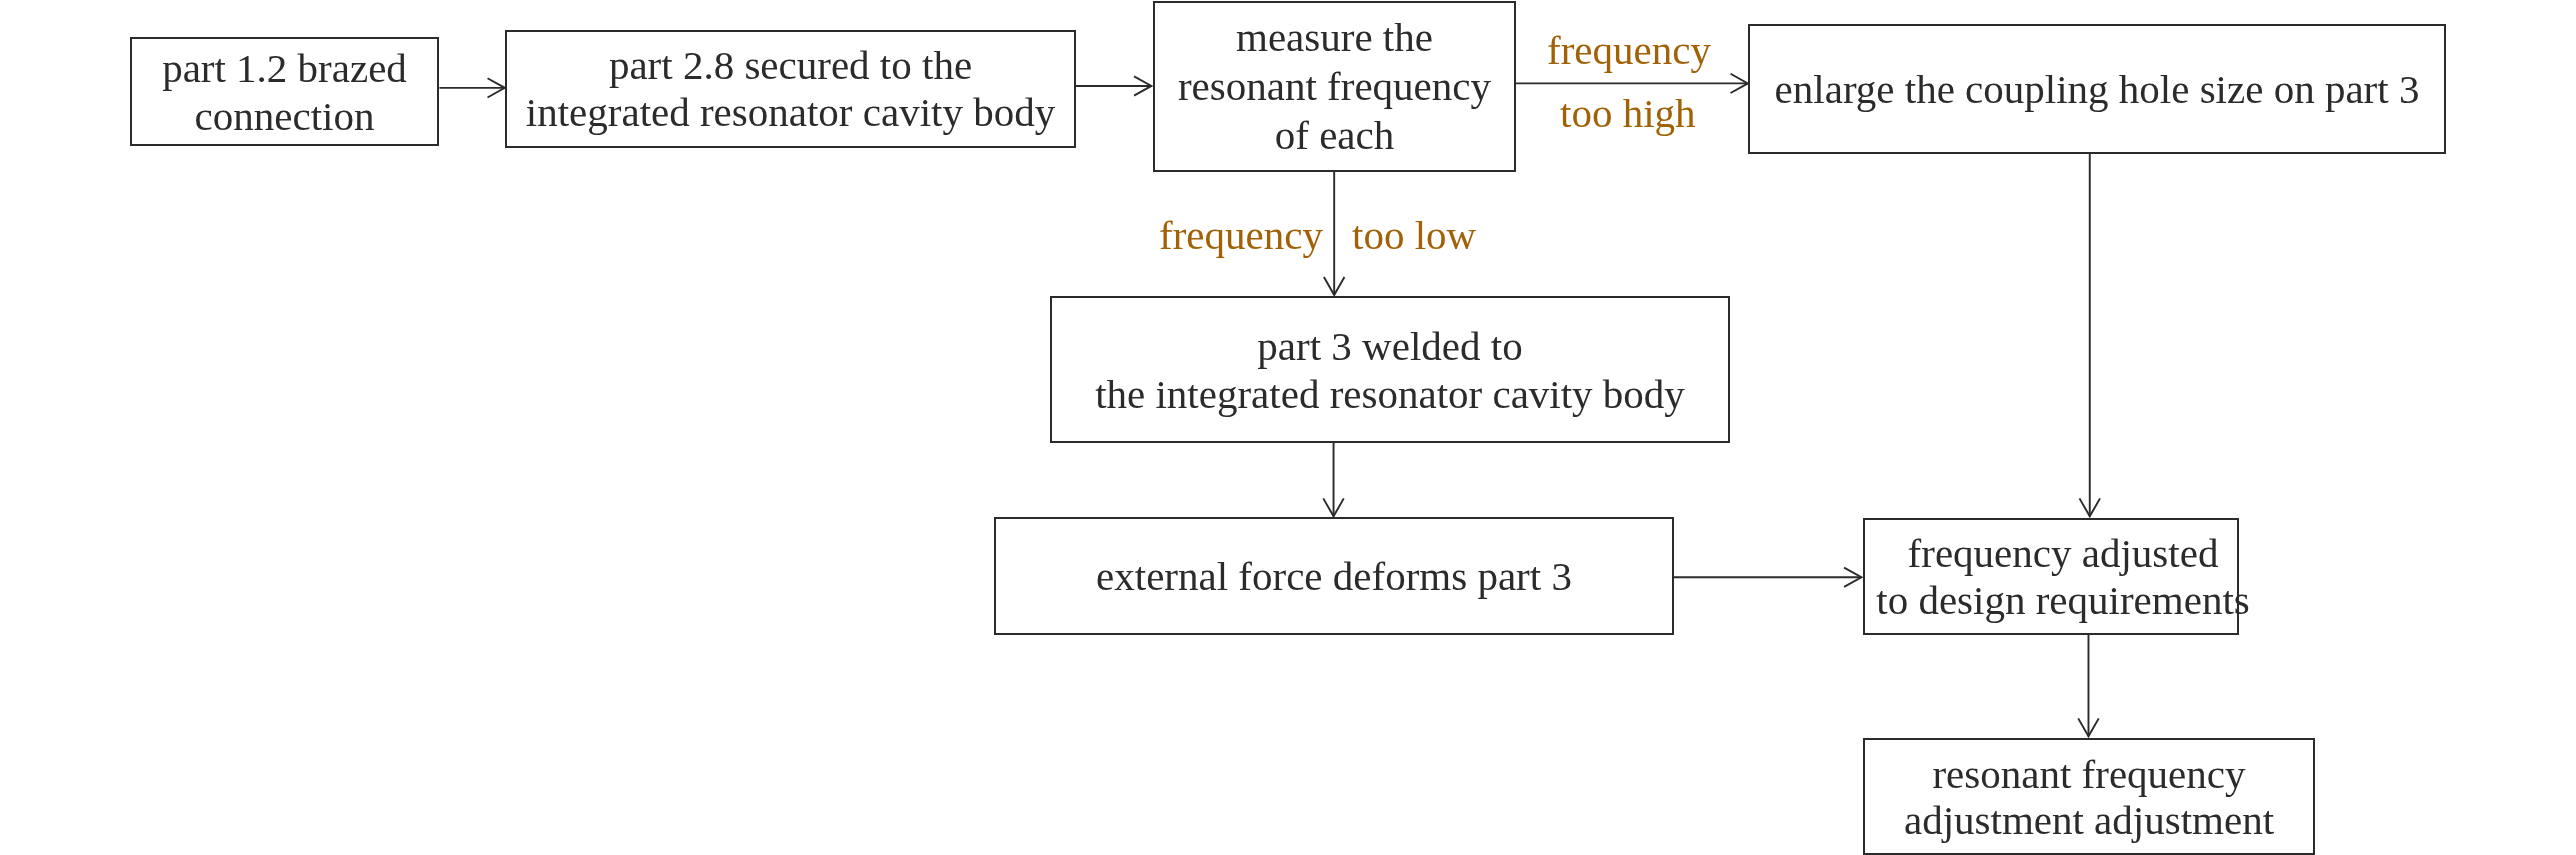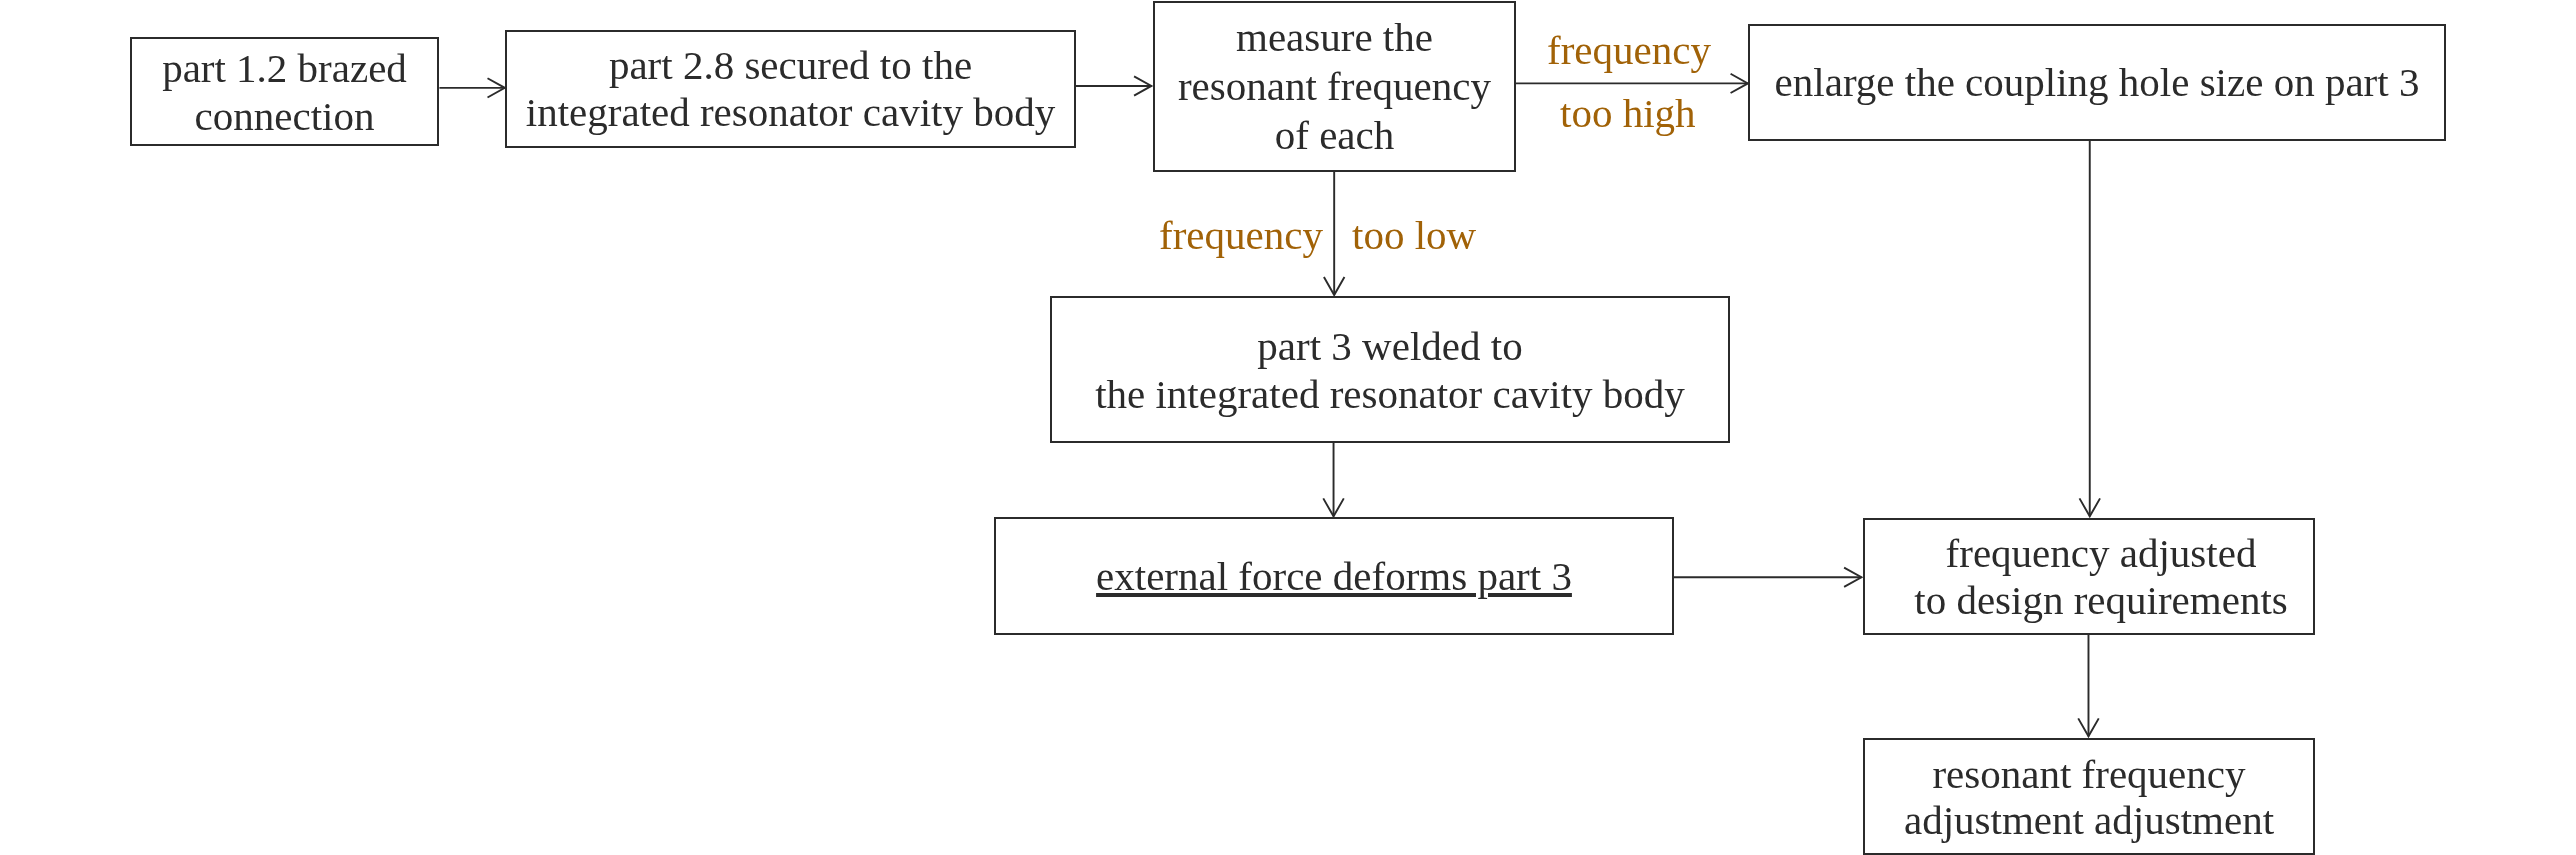--- a/index.html
+++ b/index.html
@@ -73,34 +73,34 @@
     <span class="line">part 2.8 secured to the</span>
     <span class="line">integrated resonator cavity body</span>
   </div>
 
   <div class="node" style="left:1153px; top:0.6px; width:363px; height:171px; line-height:49px;">
     <span class="line">measure the</span>
     <span class="line">resonant frequency</span>
     <span class="line">of each</span>
   </div>
 
-  <div class="node" style="left:1748px; top:24px; width:698px; height:117px; line-height:47px;">
+  <div class="node" style="left:1748px; top:24px; width:698px; height:130px; line-height:47px;">
     <span class="line">enlarge the coupling hole size on part 3</span>
   </div>
 
   <div class="node" style="left:1050px; top:296px; width:680px; height:147px; line-height:48px;">
     <span class="line">part 3 welded to</span>
     <span class="line">the integrated resonator cavity body</span>
   </div>
 
-  <div class="node" style="left:994px; top:517px; width:680px; height:118px; line-height:47px;text-decoration:underline;">
+  <div class="node" style="left:994px; top:517px; width:680px; height:118px; line-height:47px;">
     <span class="line">external force deforms part 3</span>
   </div>
 
-  <div class="node" style="left:1863px; top:518px; width:452px; height:117px; line-height:47px;padding-left:24px;">
+  <div class="node" style="left:1863px; top:518px; width:376px; height:117px; line-height:47px;padding-left:24px;">
     <span class="line">frequency adjusted</span>
     <span class="line">to design requirements</span>
   </div>
 
   <div class="node" style="left:1863px; top:738px; width:452px; height:117px; line-height:46px;">
     <span class="line">resonant frequency</span>
     <span class="line">adjustment adjustment</span>
   </div>
 
   <span class="edge-label" style="left:1547px; top:29.5px;">frequency</span>

